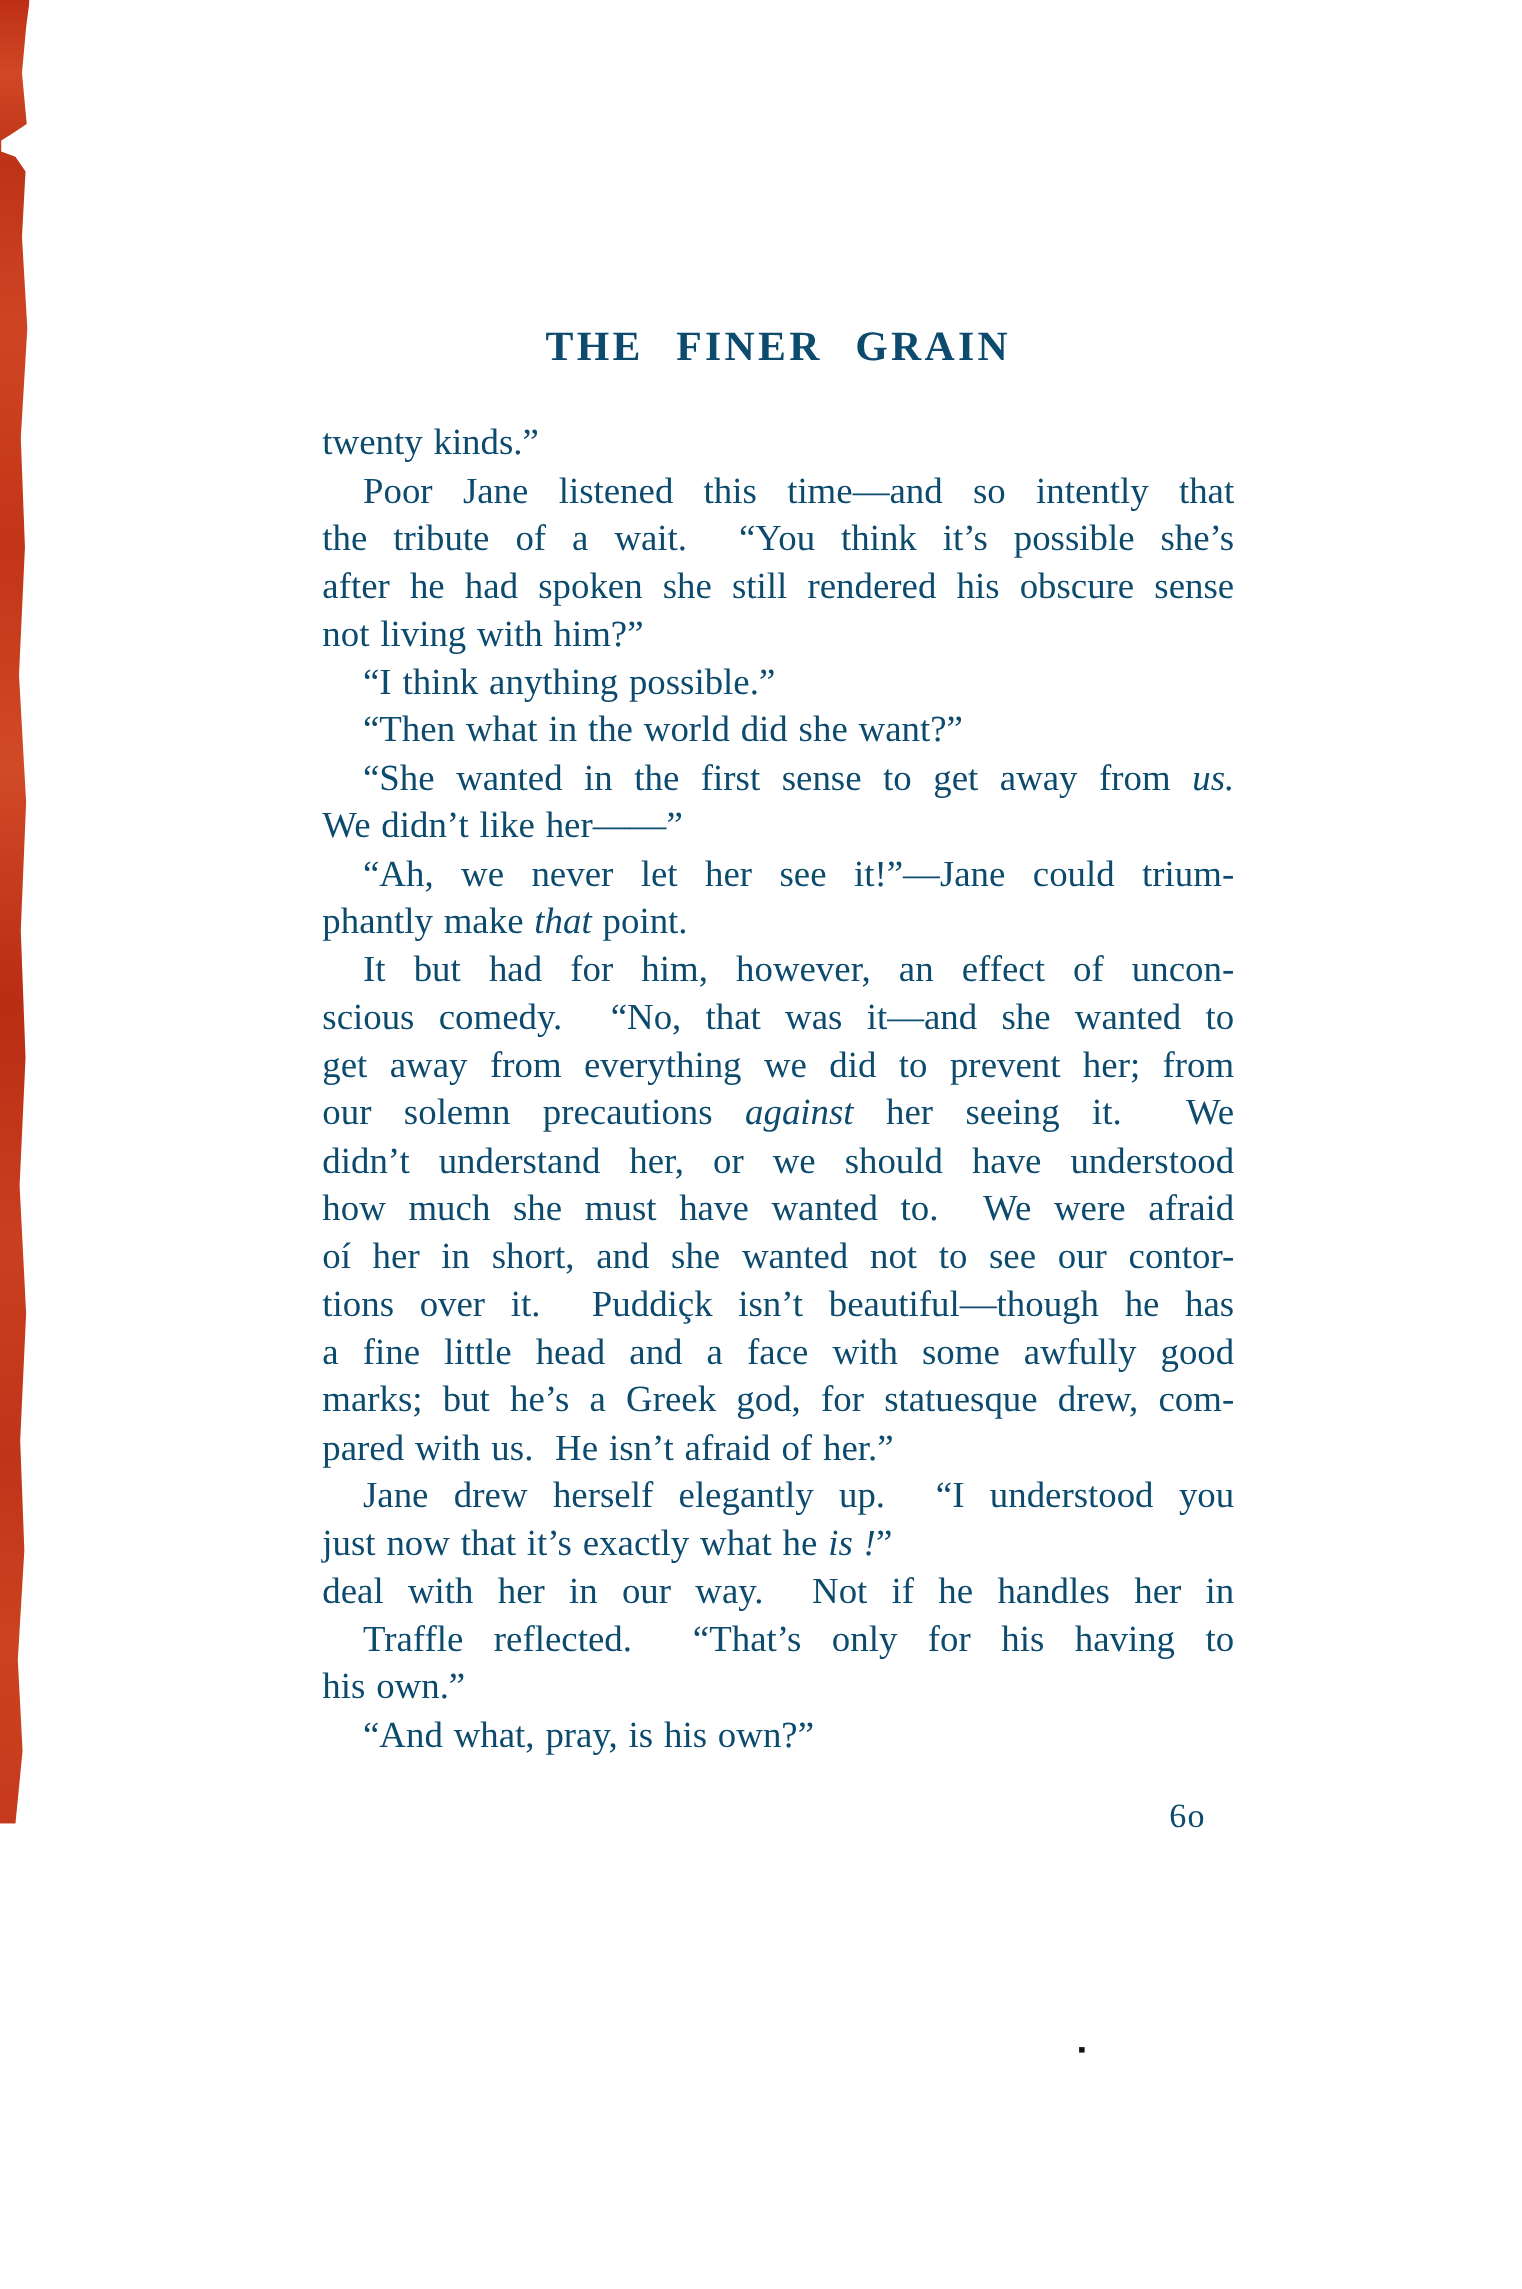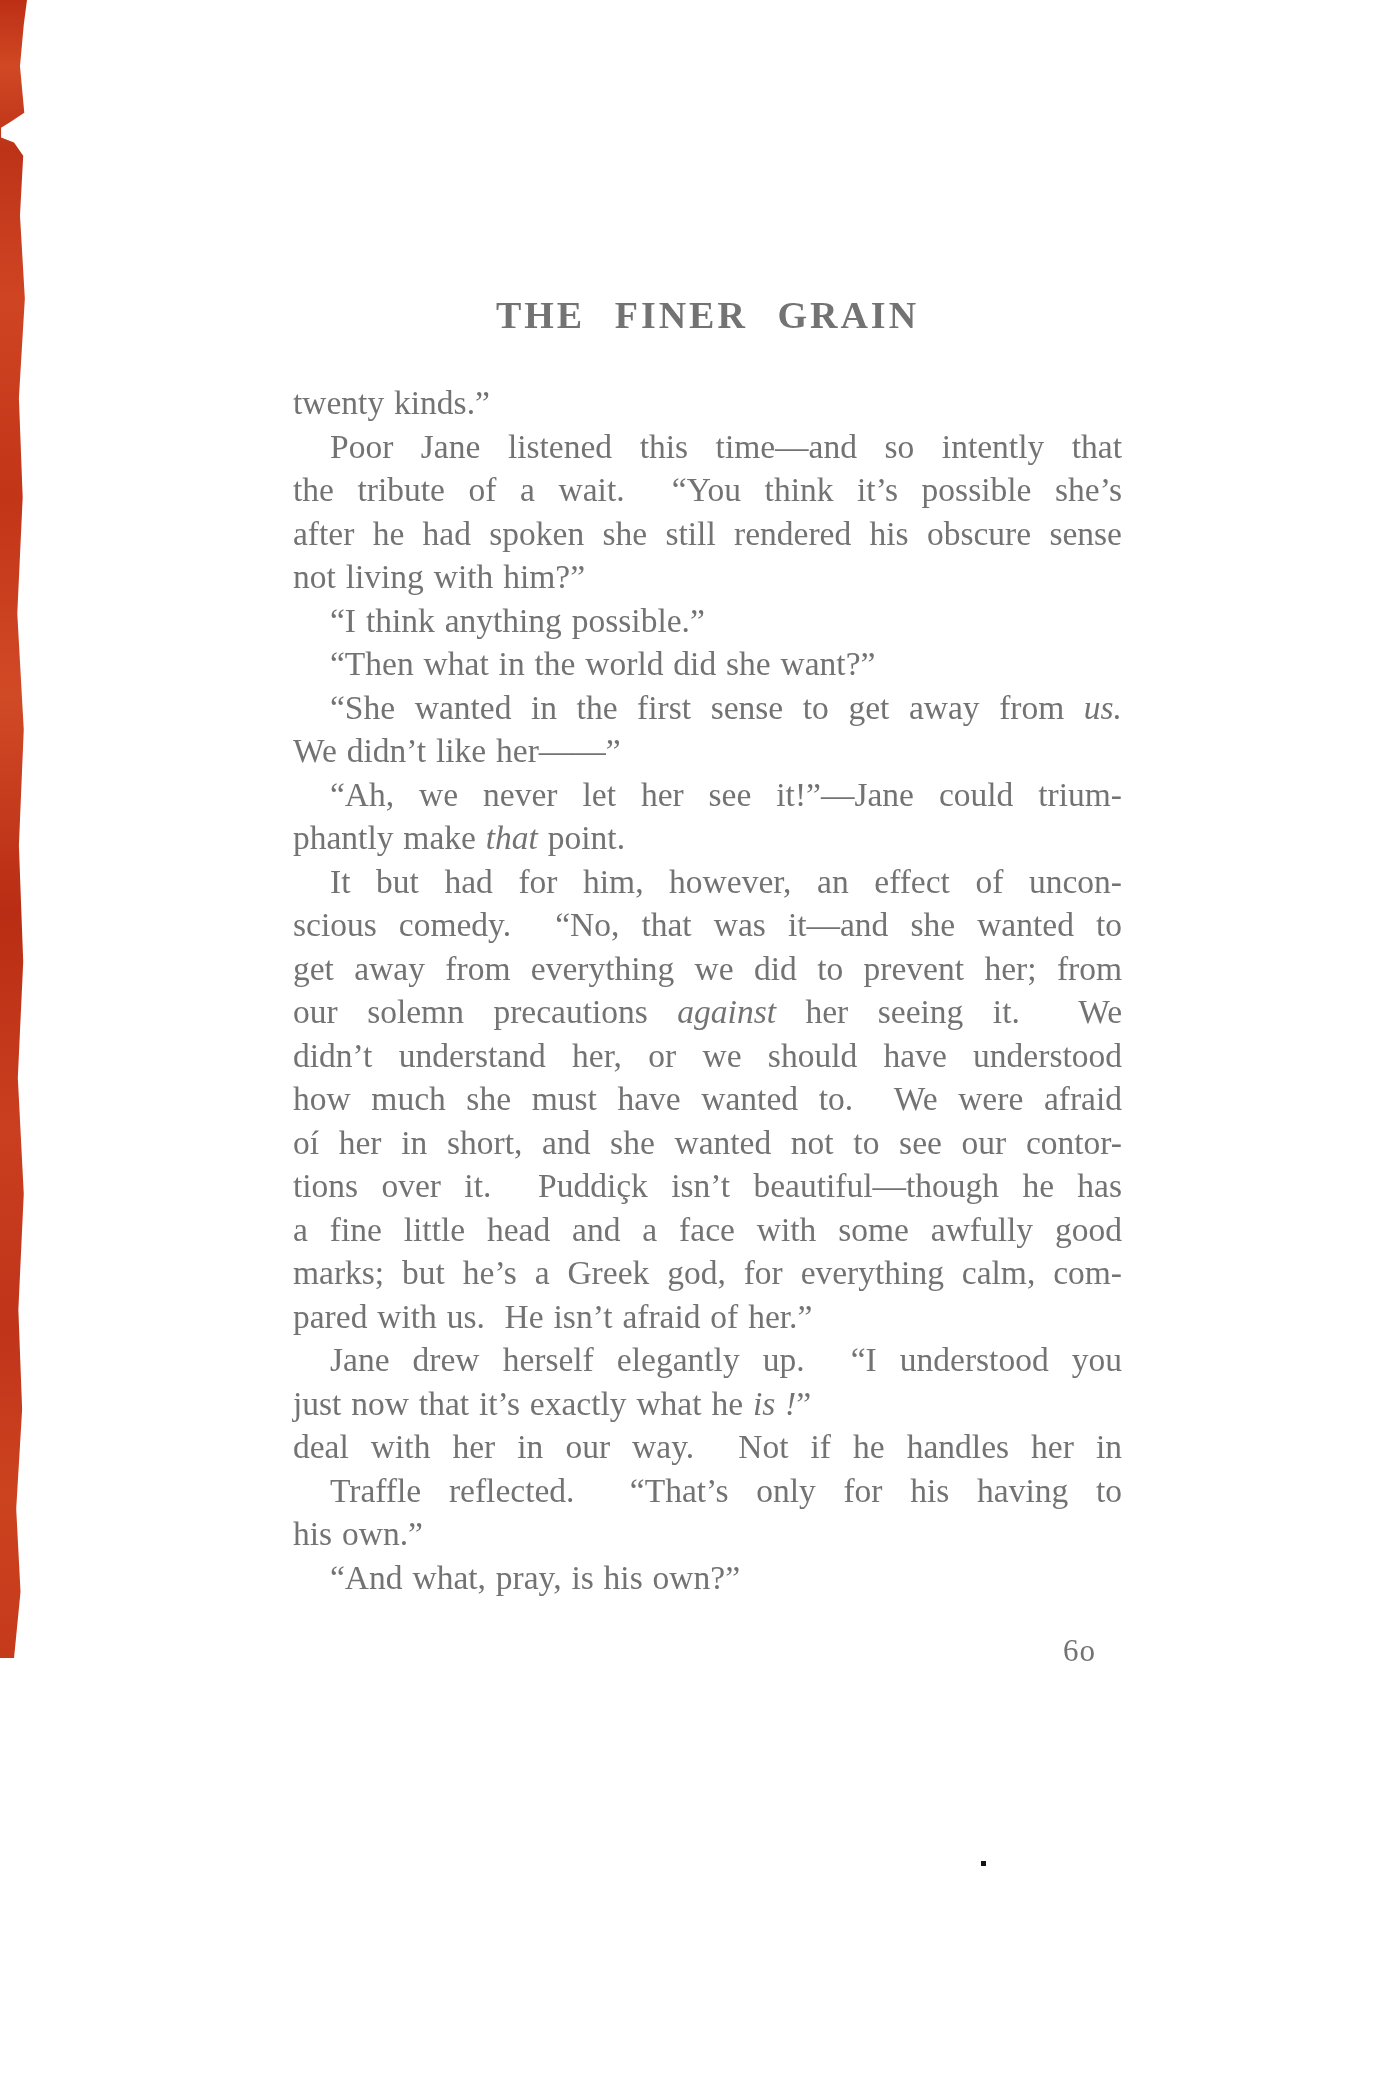--- a/index.html
+++ b/index.html
@@ -3,21 +3,21 @@
 <meta charset="utf-8">
 <style>
   html, body { margin: 0; padding: 0; background: #ffffff; }
   .page {
     position: relative;
     width: 1223px;
     height: 2081px;
     background: #ffffff;
     overflow: hidden;
     font-family: "Liberation Serif", "DejaVu Serif", serif;
-    color: #737373;
+    color: #0c4a6e;
   }
   
   .edge-stain {
     position: absolute;
     left: 0; top: 0;
     width: 27px; height: 1658px;
     background: linear-gradient(180deg,
       #bd2f15 0%, #d04824 4%, #bd3318 9%, #cf4523 18%,
       #c23517 30%, #d14a26 42%, #b92d14 55%, #ca3f1f 68%,
       #c0341a 80%, #cc431f 90%, #c63a1c 100%);
@@ -86,21 +86,21 @@
       <div class="line"><span>phantly make </span><span class="it">that</span><span> point.</span></div>
       <div class="line just ind"><span>It but had for him, however, an effect of uncon-</span></div>
       <div class="line just"><span>scious comedy.&nbsp; “No, that was it—and she wanted to</span></div>
       <div class="line just"><span>get away from everything we did to prevent her; from</span></div>
       <div class="line just"><span>our solemn precautions </span><span class="it">against</span><span> her seeing it.&nbsp; We</span></div>
       <div class="line just"><span>didn’t understand her, or we should have understood</span></div>
       <div class="line just"><span>how much she must have wanted to.&nbsp; We were afraid</span></div>
       <div class="line just"><span>oí her in short, and she wanted not to see our contor-</span></div>
       <div class="line just"><span>tions over it.&nbsp; Puddiçk isn’t beautiful—though he has</span></div>
       <div class="line just"><span>a fine little head and a face with some awfully good</span></div>
-      <div class="line just"><span>marks; but he’s a Greek god, for everything calm, com-</span></div>
+      <div class="line just"><span>marks; but he’s a Greek god, for statuesque drew, com-</span></div>
       <div class="line"><span>pared with us.&nbsp; He isn’t afraid of her.”</span></div>
       <div class="line just ind"><span>Jane drew herself elegantly up.&nbsp; “I understood you</span></div>
       <div class="line"><span>just now that it’s exactly what he </span><span class="it">is !</span><span>”</span></div>
       <div class="line just"><span>deal with her in our way.&nbsp; Not if he handles her in</span></div>
       <div class="line just ind"><span>Traffle reflected.&nbsp; “That’s only for his having to</span></div>
       <div class="line"><span>his own.”</span></div>
       <div class="line ind"><span>“And what, pray, is his own?”</span></div>
     </div>
   <div class="page-number">6o</div>
   <div class="speck"></div>

